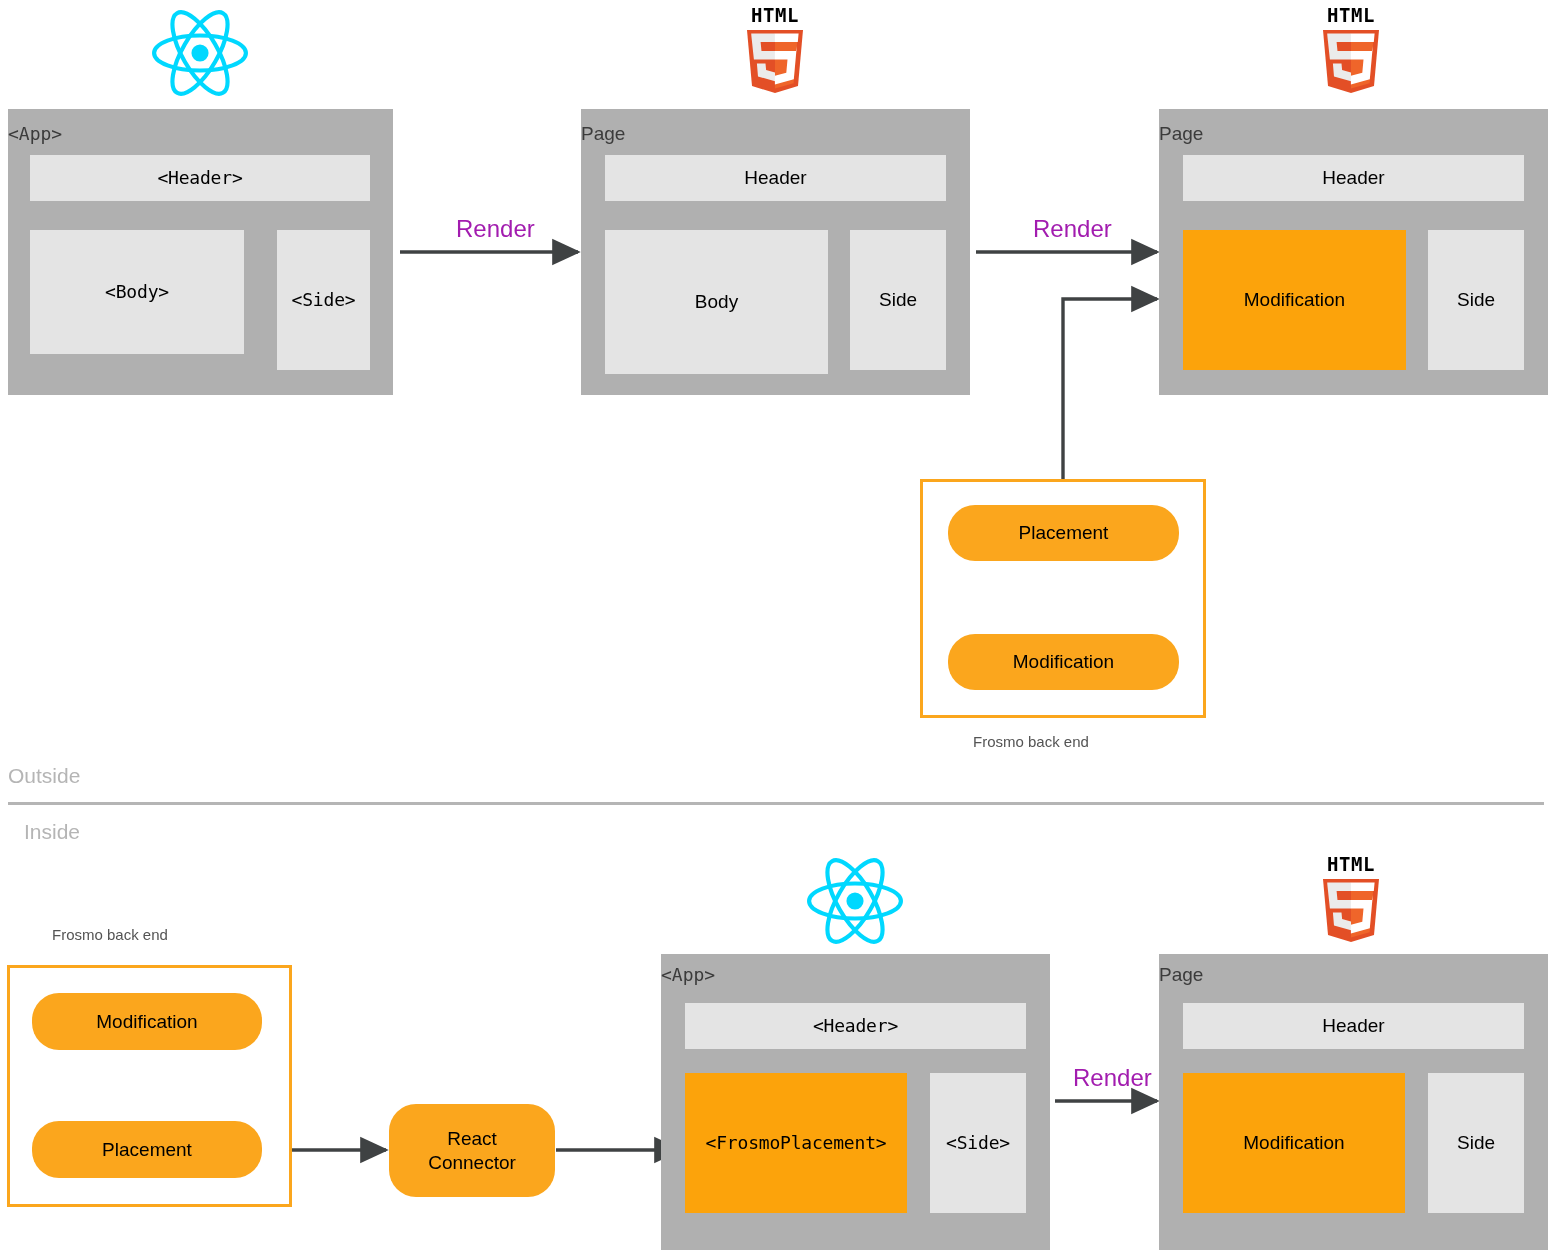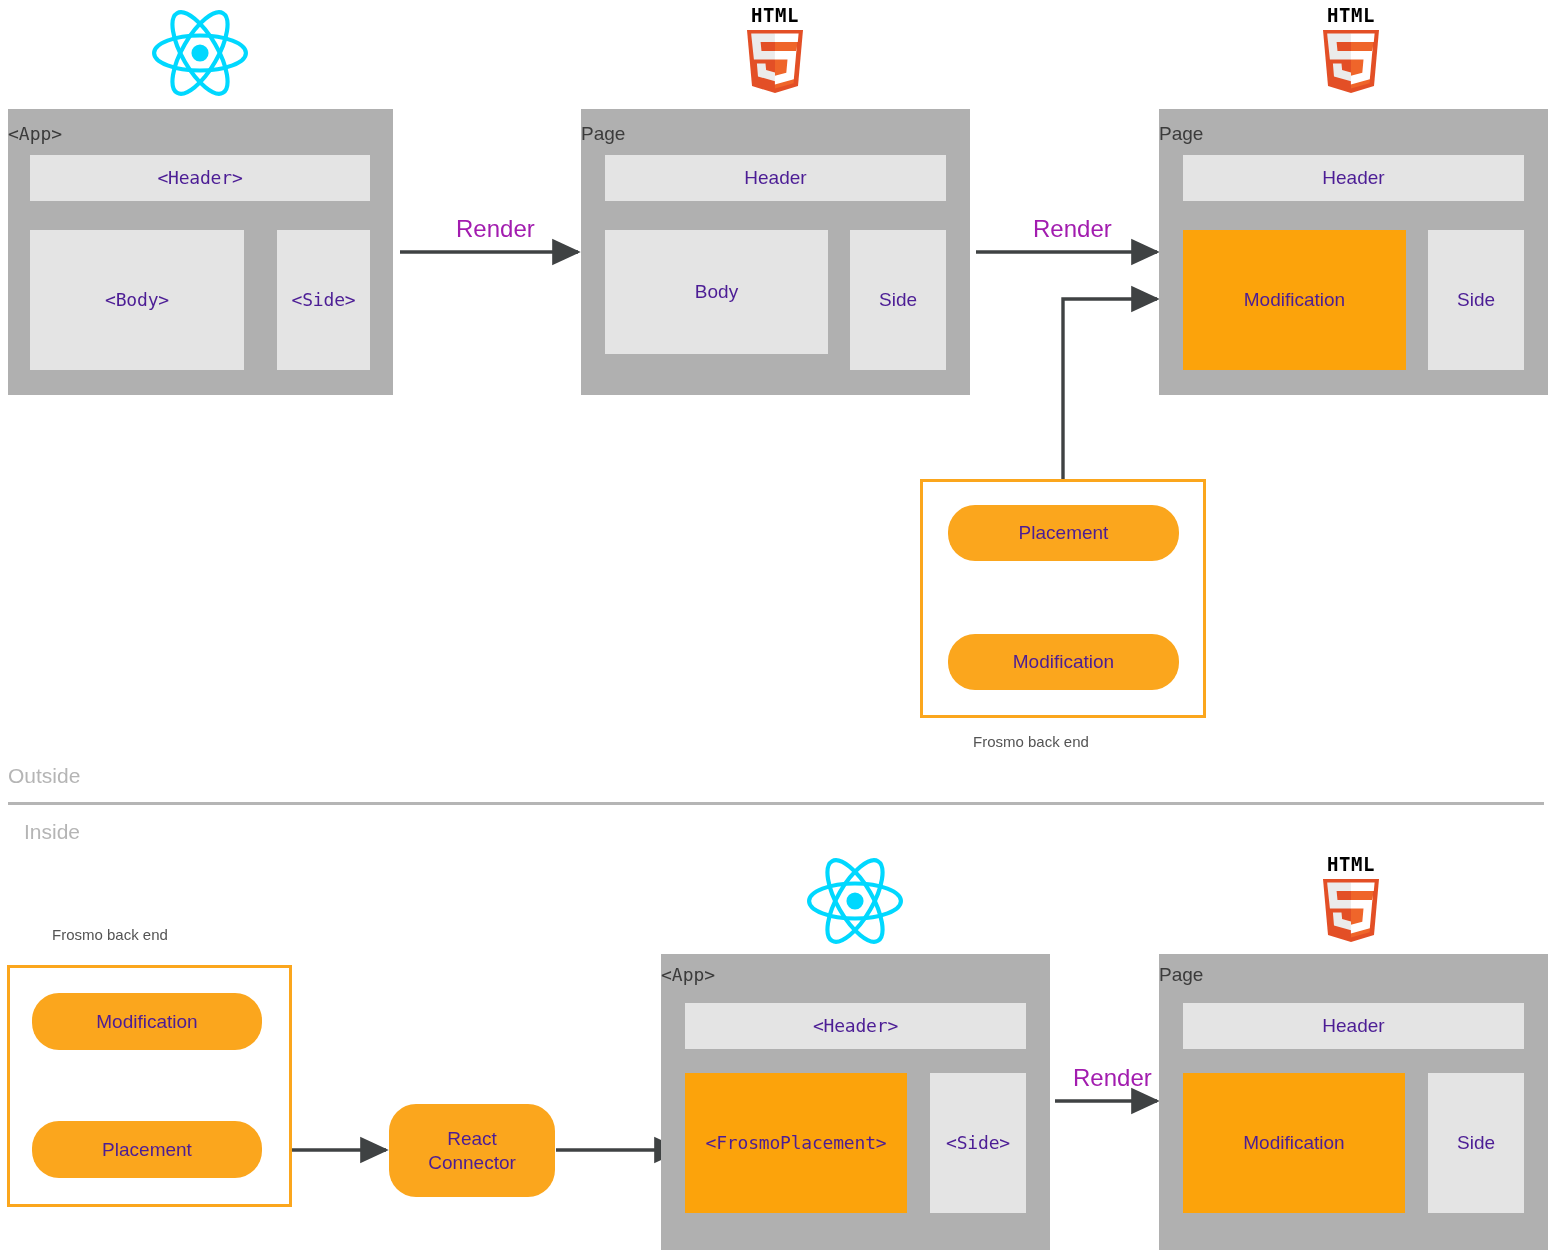--- a/index.html
+++ b/index.html
@@ -34,21 +34,21 @@
     color: #3b3b3b;
     white-space: nowrap;
   }
   .box {
     position: absolute;
     background: #e4e4e4;
     display: flex;
     align-items: center;
     justify-content: center;
     font-size: 19px;
-    color: #4c1d95;
+    color: #000000;
     text-align: center;
     line-height: 1.25;
     box-sizing: border-box;
   }
   .box.mono { font-family: "DejaVu Sans Mono", "Liberation Mono", monospace; font-size: 18px; letter-spacing: -0.2px; }
   .box.orange { background: #FCA30B; }
   .box.orange2 { background: #FBA61D; border-radius: 27px; }
 
   .frosmo-frame {
     position: absolute;
@@ -127,40 +127,40 @@
     <g stroke="#00D8FF" stroke-width="1" fill="none">
       <ellipse rx="11" ry="4.2"></ellipse>
       <ellipse rx="11" ry="4.2" transform="rotate(60)"></ellipse>
       <ellipse rx="11" ry="4.2" transform="rotate(120)"></ellipse>
     </g>
   </svg>
 
   <div class="panel" style="left:8px; top:109px; width:385px; height:286px;">
     <div class="panel-title mono" style="top:14px; font-family:'DejaVu Sans Mono','Liberation Mono',monospace; font-size:18px;">&lt;App&gt;</div>
     <div class="box mono" style="left:22px; top:46px; width:340px; height:46px;">&lt;Header&gt;</div>
-    <div class="box mono" style="left:22px; top:121px; width:214px; height:140px;text-align:center;">&lt;Body&gt;</div>
+    <div class="box mono" style="left:22px; top:121px; width:214px; height:124px;text-align:center;">&lt;Body&gt;</div>
     <div class="box mono" style="left:269px; top:121px; width:93px; height:140px;">&lt;Side&gt;</div>
   </div>
 
   <div class="caption" style="left:456px; top:215px;">Render</div>
 
   <svg class="logo" style="left:738px; top:2px; width:74px; height:92px;" viewBox="0 0 74 92" xmlns="http://www.w3.org/2000/svg">
     <text x="37" y="20" text-anchor="middle" font-family="DejaVu Sans Mono, monospace" font-size="19" font-weight="bold" fill="#000000" letter-spacing="0.5">HTML</text>
     <path d="M9,28 L65,28 L60,84 L37,91 L14,84 Z" fill="#E34F26"></path>
     <path d="M37,33 L37,86.6 L55.6,81.2 L59.8,33 Z" fill="#EF652A"></path>
     <path d="M37,49 L23.5,49 L22.6,40 L37,40 L37,31.5 L13.2,31.5 L13.4,34.3 L15.9,57.5 L37,57.5 Z" fill="#EBEBEB"></path>
     <path d="M37,70.5 L36.9,70.5 L28.1,68.1 L27.5,61.6 L18.9,61.6 L20,74.5 L37,79.2 L37,70.5 Z" fill="#EBEBEB"></path>
     <path d="M36.9,49 L36.9,57.5 L49.5,57.5 L48.3,70.7 L36.9,73.8 L36.9,82.5 L55.8,77.3 L58.8,44 L58.8,49 Z" fill="#FFFFFF"></path>
     <path d="M36.9,31.5 L36.9,40 L59.8,40 L60.6,31.5 Z" fill="#FFFFFF"></path>
   </svg>
 
   <div class="panel" style="left:581px; top:109px; width:389px; height:286px;">
     <div class="panel-title" style="top:14px;">Page</div>
     <div class="box" style="left:24px; top:46px; width:341px; height:46px;">Header</div>
-    <div class="box" style="left:24px; top:121px; width:223px; height:124px;">Body</div>
+    <div class="box" style="left:24px; top:121px; width:223px; height:144px;">Body</div>
     <div class="box" style="left:269px; top:121px; width:96px; height:140px;">Side</div>
   </div>
 
   <div class="caption" style="left:1033px; top:215px;">Render</div>
 
   <svg class="logo" style="left:1314px; top:2px; width:74px; height:92px;" viewBox="0 0 74 92" xmlns="http://www.w3.org/2000/svg">
     <text x="37" y="20" text-anchor="middle" font-family="DejaVu Sans Mono, monospace" font-size="19" font-weight="bold" fill="#000000" letter-spacing="0.5">HTML</text>
     <path d="M9,28 L65,28 L60,84 L37,91 L14,84 Z" fill="#E34F26"></path>
     <path d="M37,33 L37,86.6 L55.6,81.2 L59.8,33 Z" fill="#EF652A"></path>
     <path d="M37,49 L23.5,49 L22.6,40 L37,40 L37,31.5 L13.2,31.5 L13.4,34.3 L15.9,57.5 L37,57.5 Z" fill="#EBEBEB"></path>

